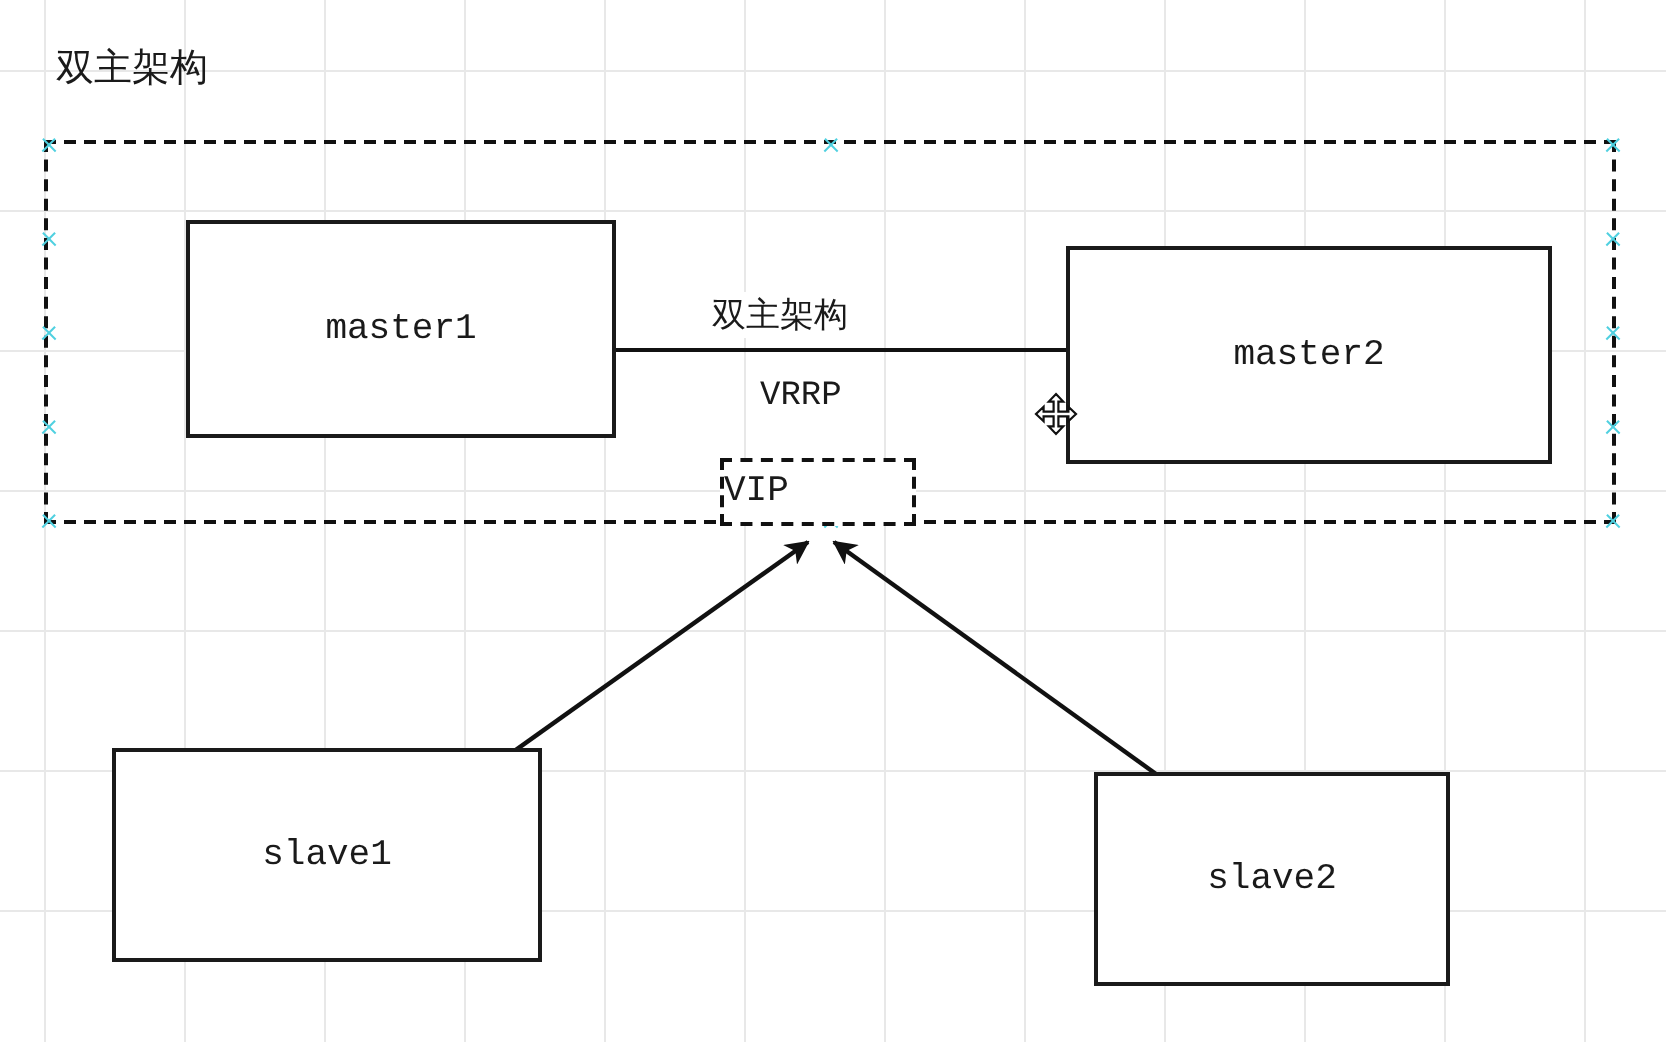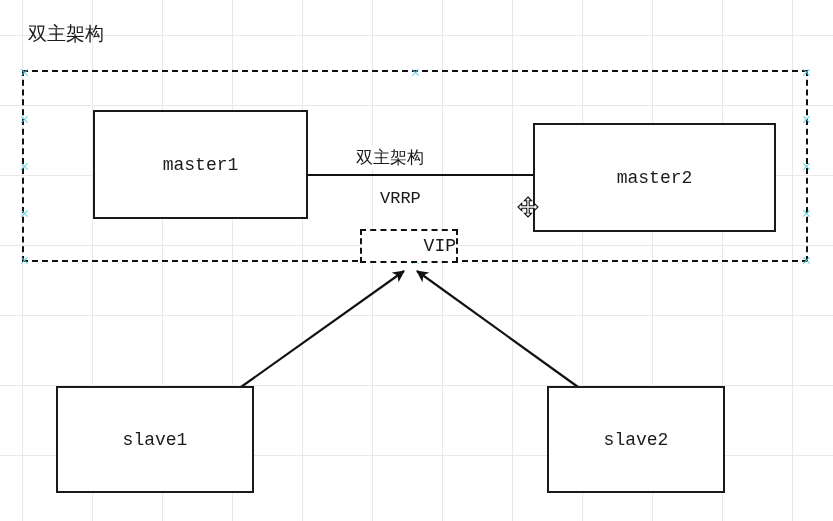--- a/index.html
+++ b/index.html
@@ -43,21 +43,21 @@
     background: #ffffff;
     border: 2px solid #1a1a1a;
     display: flex;
     align-items: center;
     justify-content: center;
     font-size: 18px;
     color: #1a1a1a;
   }
   #node-master1 { left: 56px;  top: 110px; width: 215px; height: 109px; margin-left: 37px; }
   #node-master2 { left: 533px; top: 123px; width: 243px; height: 109px; }
-  #node-slave1  { left: 56px;  top: 386px; width: 198px; height: 107px; }
+  #node-slave1  { left: 56px;  top: 374px; width: 215px; height: 107px; }
   #node-slave2  { left: 547px; top: 386px; width: 178px; height: 107px; }
 
   #group-container {
     position: absolute;
     left: 22px;
     top: 70px;
     width: 786px;
     height: 192px;
     box-sizing: border-box;
     border: 2px dashed #111111;
@@ -67,21 +67,21 @@
     position: absolute;
     left: 360px;
     top: 229px;
     width: 98px;
     height: 34px;
     box-sizing: border-box;
     border: 2px dashed #111111;
     background: #ffffff;
     display: flex;
     align-items: center;
-    justify-content: flex-end;
+    justify-content: flex-start;
     font-size: 18px;
     color: #1a1a1a;
   }
   .edge-label {
     position: absolute;
     font-size: 17px;
     color: #1a1a1a;
     background: #ffffff;
     padding: 0 3px;
     white-space: nowrap;

